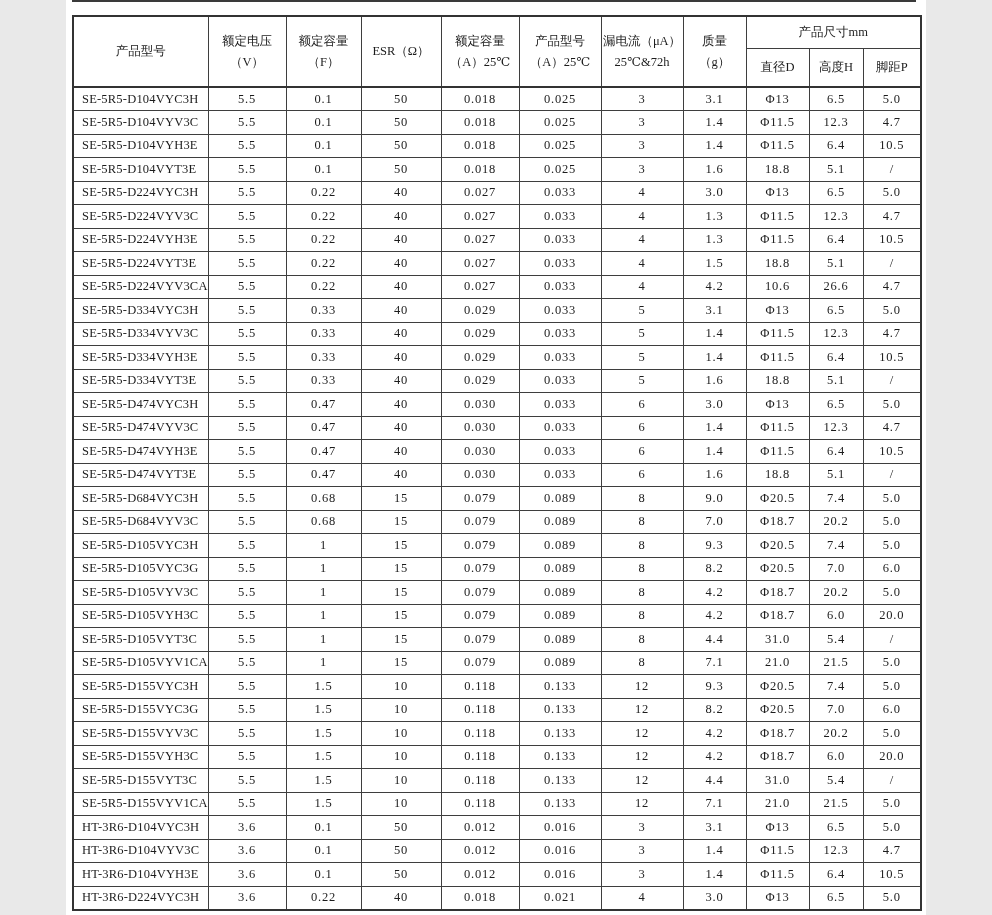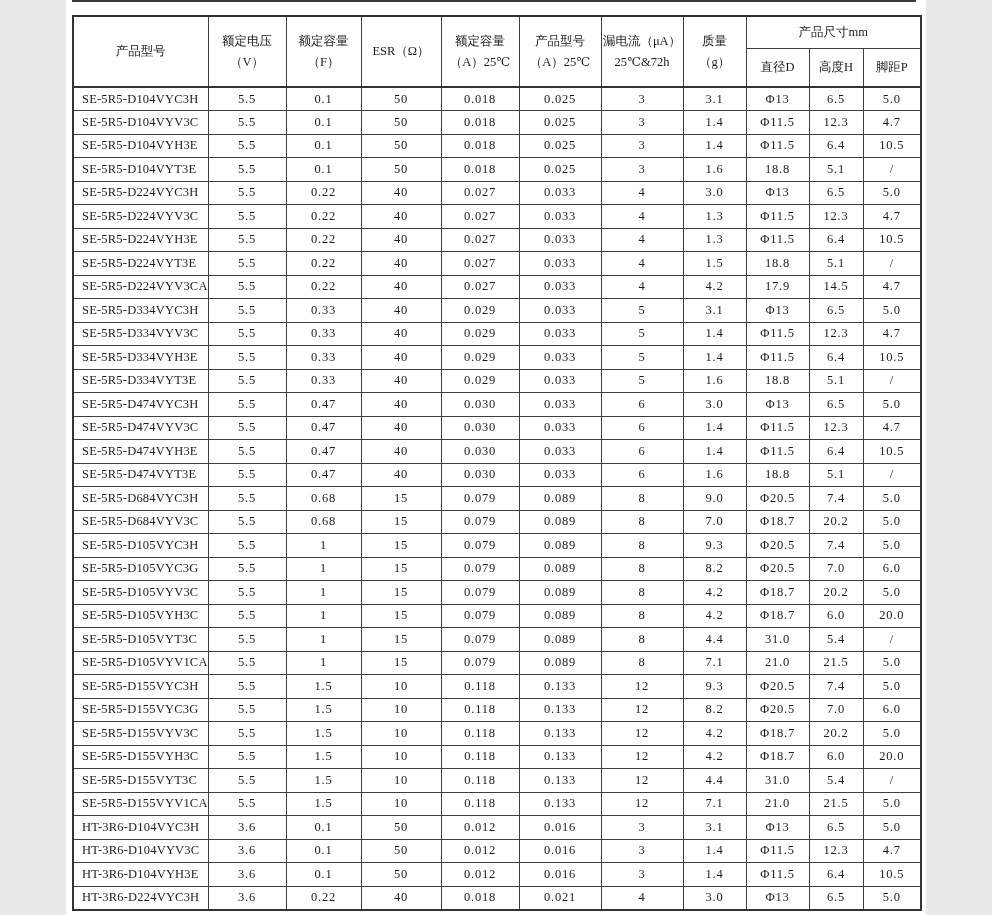--- a/index.html
+++ b/index.html
@@ -260,22 +260,22 @@
       </tr>
       <tr>
         <td class="model">SE-5R5-D224VYV3CA</td>
         <td>5.5</td>
         <td>0.22</td>
         <td>40</td>
         <td>0.027</td>
         <td>0.033</td>
         <td>4</td>
         <td>4.2</td>
-        <td>17.9</td>
-        <td>14.5</td>
+        <td>10.6</td>
+        <td>26.6</td>
         <td>4.7</td>
       </tr>
       <tr>
         <td class="model">SE-5R5-D334VYC3H</td>
         <td>5.5</td>
         <td>0.33</td>
         <td>40</td>
         <td>0.029</td>
         <td>0.033</td>
         <td>5</td>

